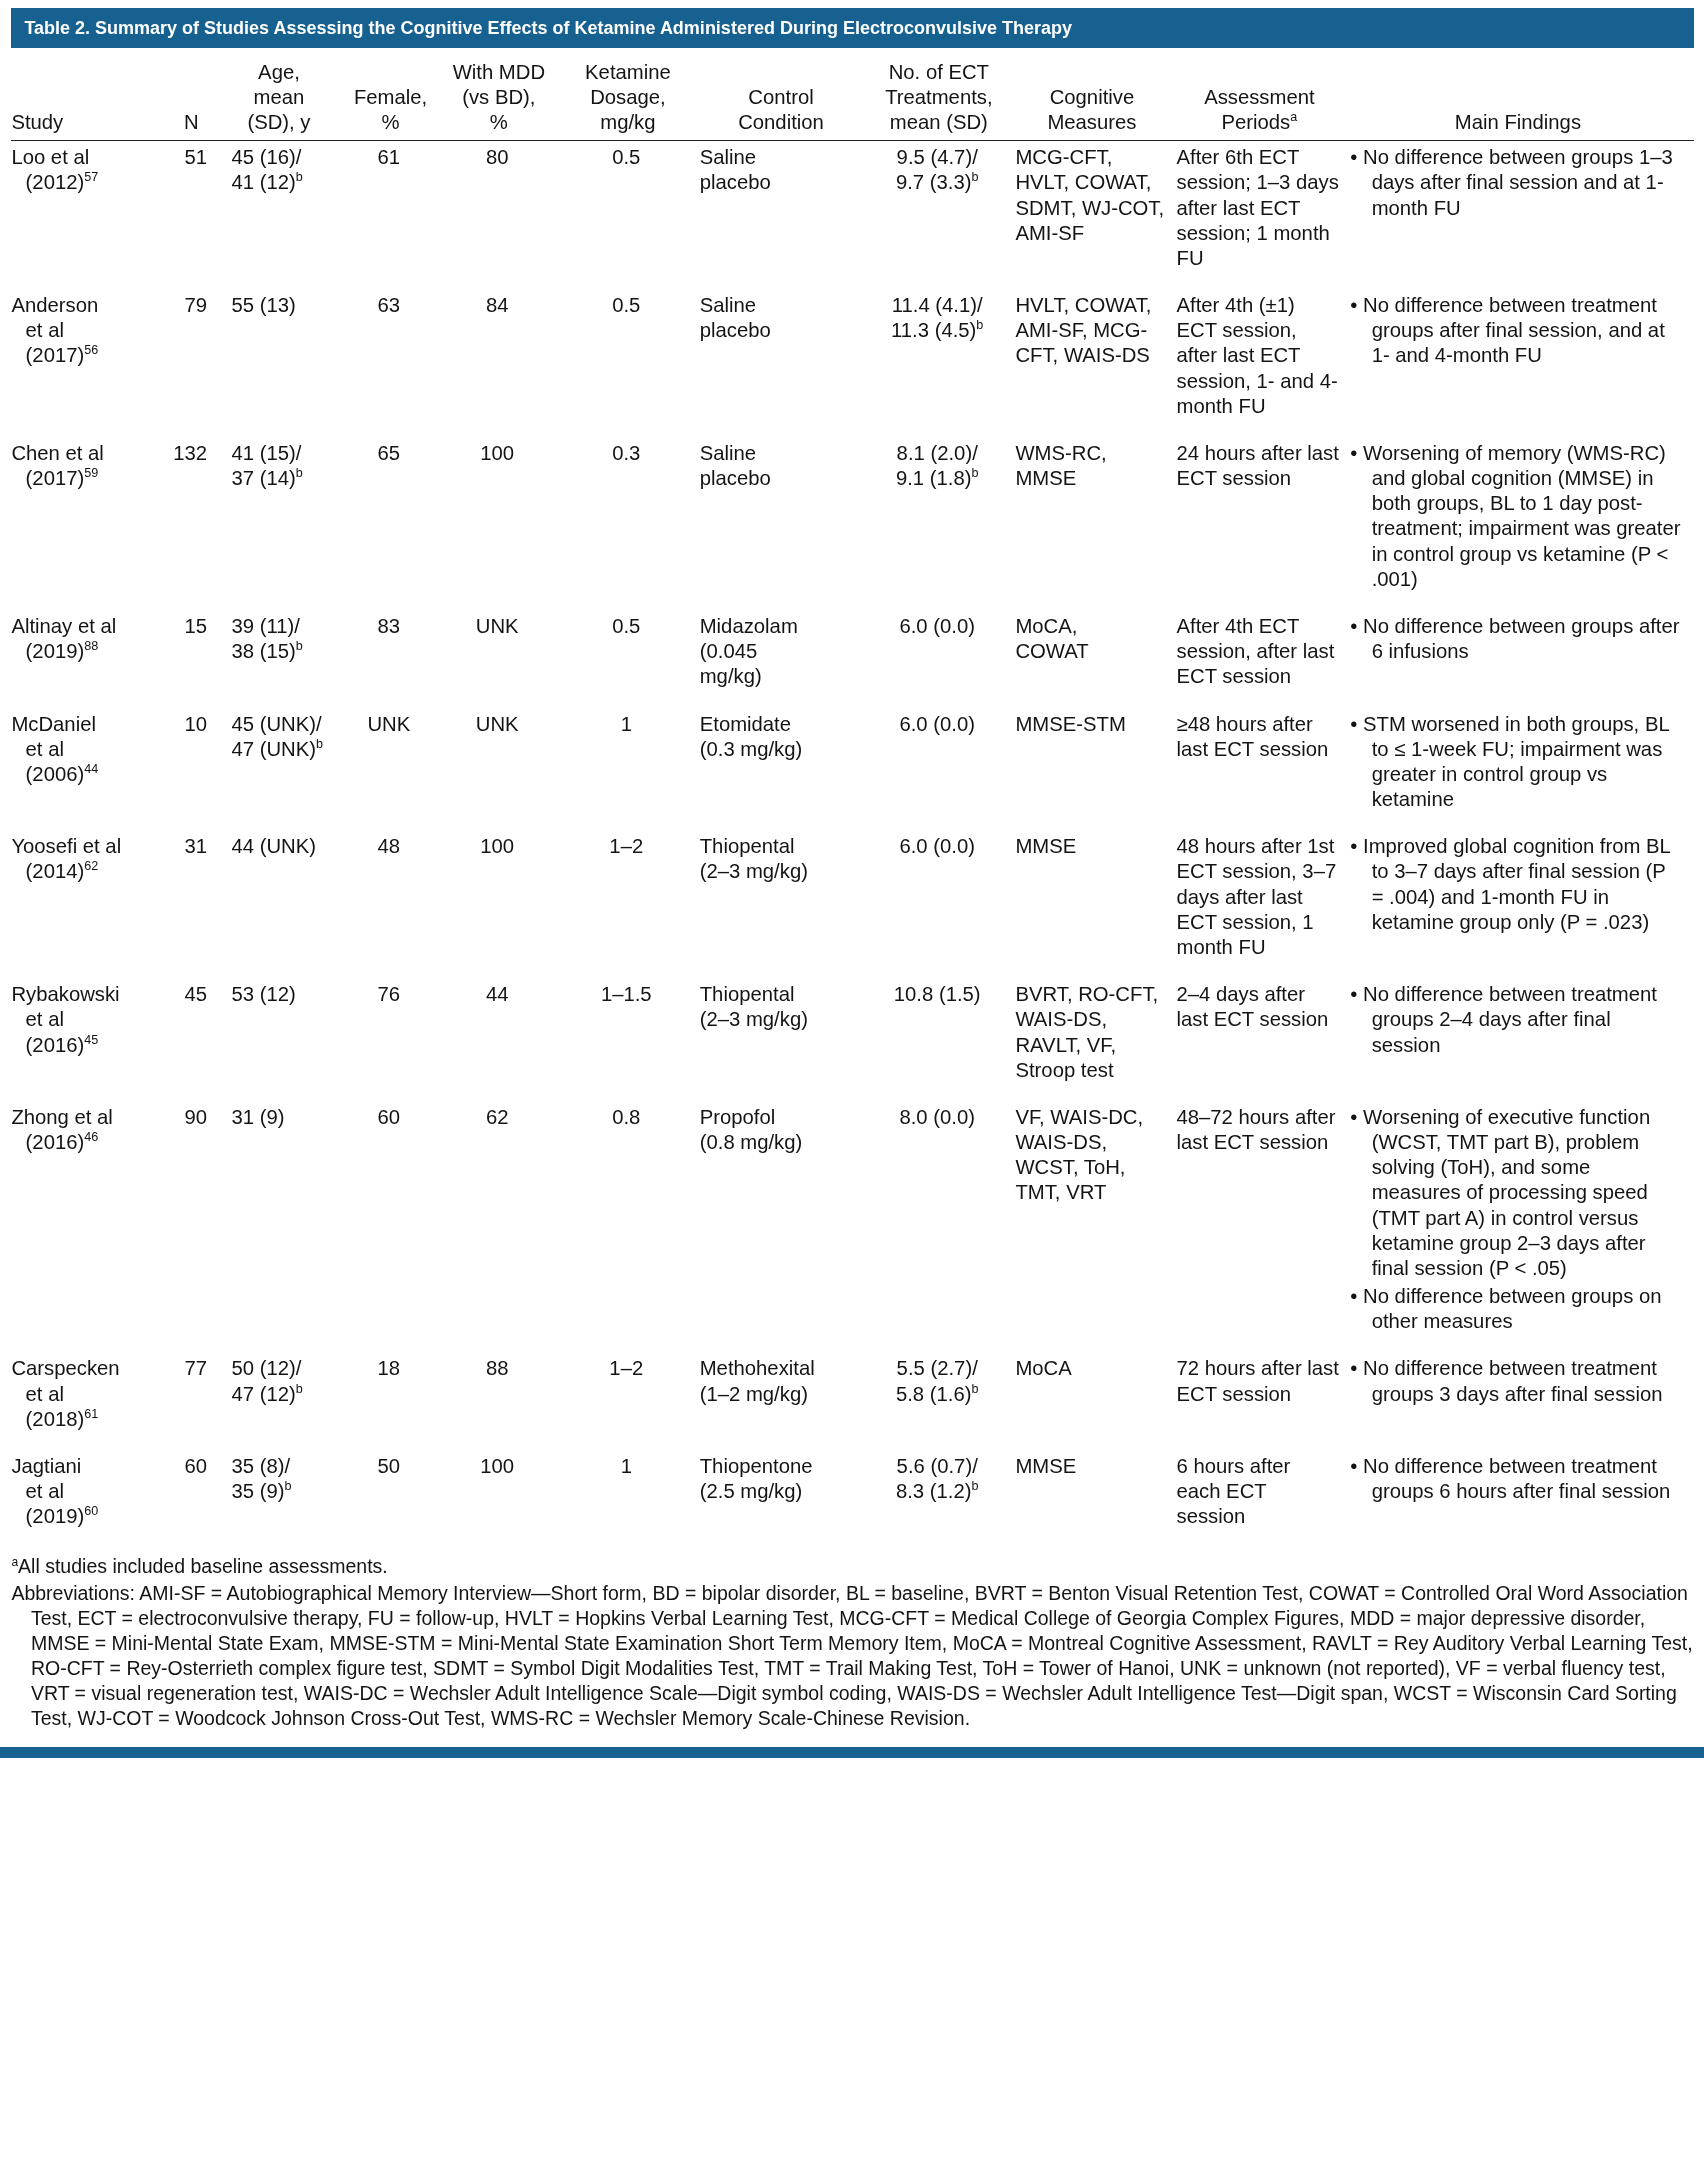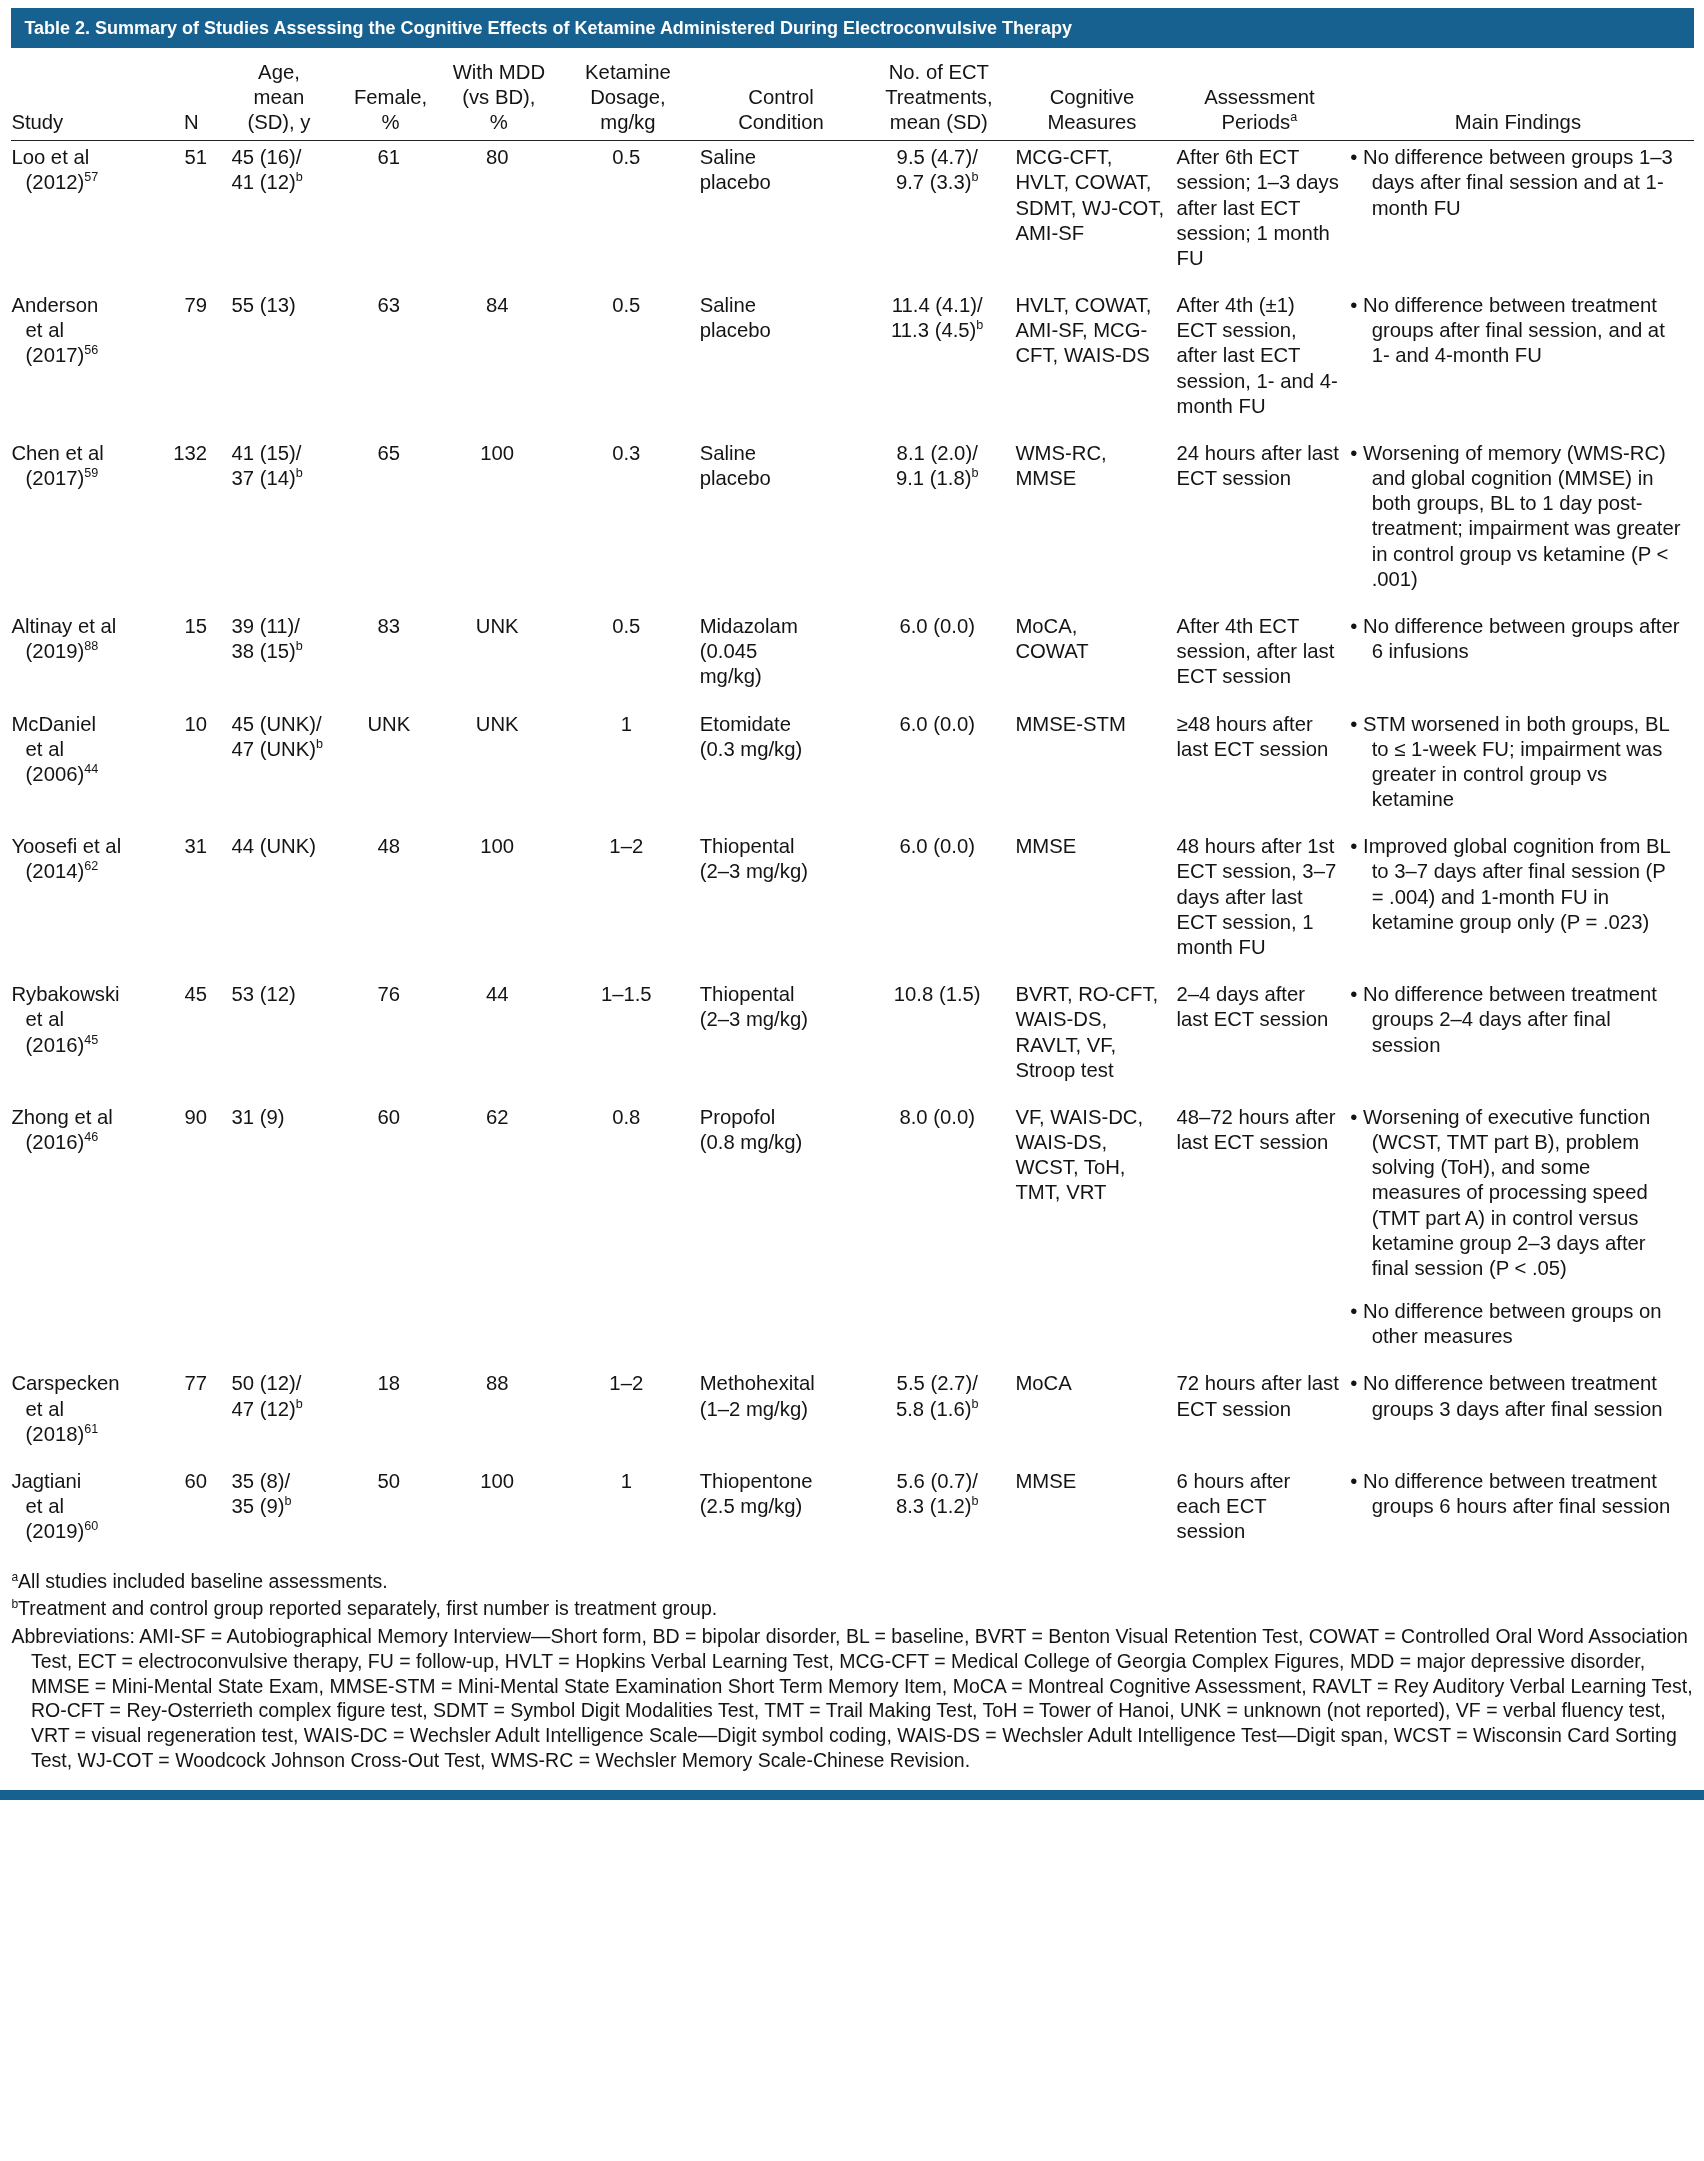--- a/index.html
+++ b/index.html
@@ -58,21 +58,21 @@
   .col7{width:8.6%;}
   .col8{width:9.6%;}
   .col9{width:10.4%;}
   .col10{width:21.0%;}
   td.col1{text-align:right;}
   td.col3,td.col4,td.col5,td.col7{text-align:center;}
   td.col2{padding-left:13px;}
   sup{font-size:0.62em;vertical-align:super;line-height:0;}
   .hang{padding-left:0.7em;text-indent:-0.7em;}
   .bullet{padding-left:1.05em;text-indent:-1.05em;}
-  .bullet + .bullet{margin-top:18px;}
+  .bullet + .bullet{margin-top:3px;}
   .footnotes{margin-top:6.5px;}
   .footnote{
     font-size:19.5px;
     line-height:1.28;
     padding-left:1em;
     text-indent:-1em;
     margin-top:2.4px;
     white-space:normal;
   }
   .bottom-bar{
@@ -283,20 +283,19 @@
 8.3 (1.2)<sup>b</sup></div></td>
           <td class="col8"><div class="cell-text">MMSE</div></td>
           <td class="col9"><div class="cell-text">6 hours after each ECT session</div></td>
           <td class="col10"><div class="bullet">• No difference between treatment groups 6 hours after final session</div></td>
         </tr>
       </tbody>
   </table>
 
   <div class="footnotes">
       <div class="footnote"><sup>a</sup>All studies included baseline assessments.</div>
-      <div class="footnote"><sup>b</sup>Treatment and control group reported separately, first number is treatment group.</div>
       <div class="footnote">Abbreviations: AMI-SF = Autobiographical Memory Interview—Short form, BD = bipolar disorder, BL = baseline, BVRT = Benton Visual Retention Test, COWAT = Controlled Oral Word Association Test, ECT = electroconvulsive therapy, FU = follow-up, HVLT = Hopkins Verbal Learning Test, MCG-CFT = Medical College of Georgia Complex Figures, MDD = major depressive disorder, MMSE = Mini-Mental State Exam, MMSE-STM = Mini-Mental State Examination Short Term Memory Item, MoCA = Montreal Cognitive Assessment, RAVLT = Rey Auditory Verbal Learning Test, RO-CFT = Rey-Osterrieth complex figure test, SDMT = Symbol Digit Modalities Test, TMT = Trail Making Test, ToH = Tower of Hanoi, UNK = unknown (not reported), VF = verbal fluency test, VRT = visual regeneration test, WAIS-DC = Wechsler Adult Intelligence Scale—Digit symbol coding, WAIS-DS = Wechsler Adult Intelligence Test—Digit span, WCST = Wisconsin Card Sorting Test, WJ-COT = Woodcock Johnson Cross-Out Test, WMS-RC = Wechsler Memory Scale-Chinese Revision.</div>
     </div>
 
 </div>
 
 <div class="bottom-bar"></div>
 
 
 </body></html>

